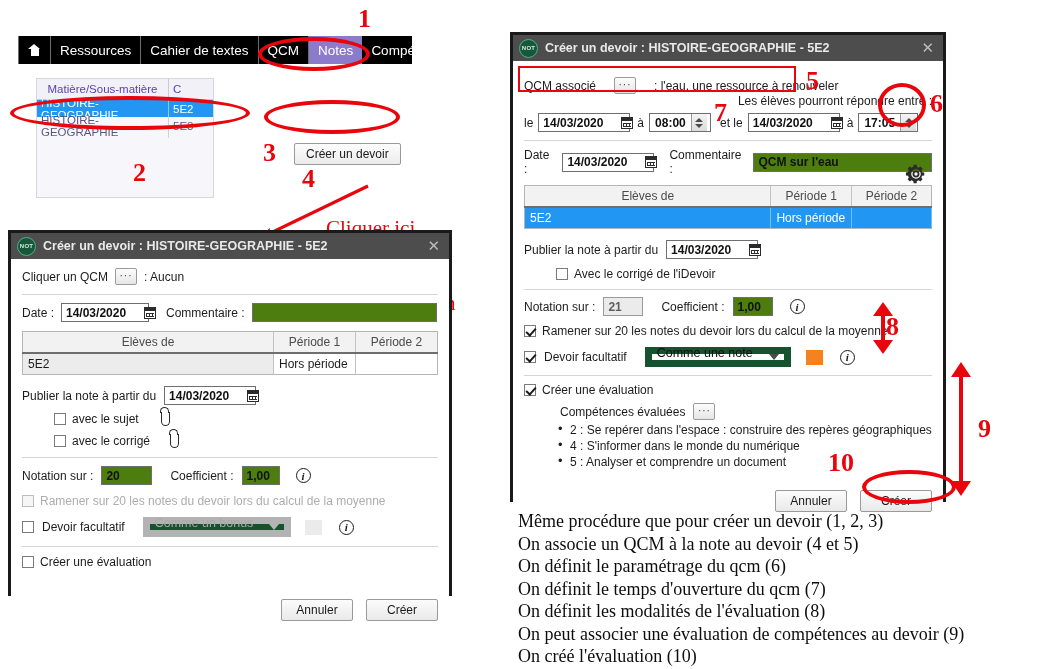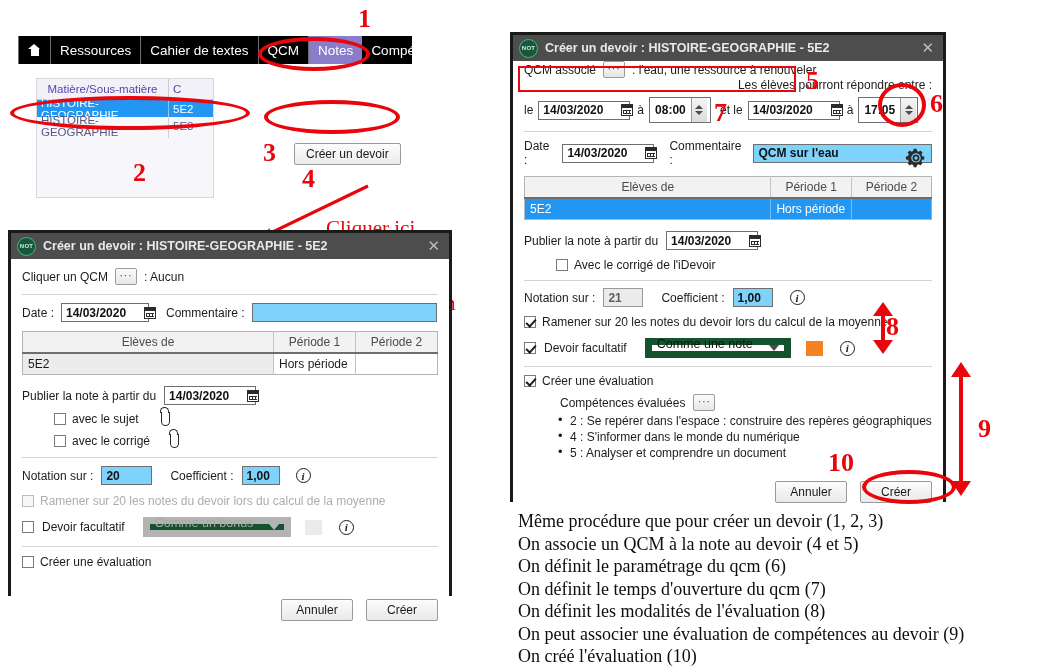--- a/index.html
+++ b/index.html
@@ -131,21 +131,21 @@
   .hr{height:1px;background:#d4d4d4;margin:6px 0;}
 
   .dots-btn{
     display:inline-block;width:22px;height:17px;
     background:linear-gradient(#fcfcfc,#e6e6e6);
     border:1px solid #9b9b9b;border-radius:2px;
     text-align:center;font-size:10px;line-height:13px;color:#3a3a3a;
     letter-spacing:1px;cursor:pointer;box-sizing:border-box;
   }
   .txtin{
-    border:1px solid #6f6f6f;background:#7dd3fc;box-sizing:border-box;
+    border:1px solid #6f6f6f;background:#4d7c0f;box-sizing:border-box;
     font-size:12px;font-weight:bold;color:#111;padding:1px 4px;height:19px;
     font-family:"Liberation Sans", sans-serif;
     display:inline-flex;align-items:center;
   }
   .txtin.plain{font-weight:normal;}
   .txtin.dis{background:#ebebeb;color:#5e5e5e;border-color:#9a9a9a;}
   .datefield{
     border:1px solid #6f6f6f;background:#fff;height:19px;box-sizing:border-box;
     display:inline-flex;align-items:center;padding:0 3px 0 4px;gap:18px;
   }
@@ -157,21 +157,21 @@
   .cal-ico:before{
     content:"";position:absolute;left:0;top:0;right:0;height:3px;background:#2b2b2b;
   }
   .cal-ico:after{
     content:"";position:absolute;left:1px;top:5px;right:1px;bottom:1px;
     background:
       repeating-linear-gradient(to right,#2b2b2b 0 1px,transparent 1px 3px),
       repeating-linear-gradient(to bottom,#2b2b2b 0 1px,transparent 1px 3px);
   }
   .spin{
-    border:1px solid #6f6f6f;background:#fff;height:26px;box-sizing:border-box;
+    border:1px solid #6f6f6f;background:#fff;height:19px;box-sizing:border-box;
     display:inline-flex;align-items:stretch;
   }
   .spin .sv{font-size:12px;font-weight:bold;color:#111;padding:0 5px;display:flex;align-items:center;}
   .spin .sb{
     width:15px;background:linear-gradient(#f4f4f4,#dcdcdc);border-left:1px solid #9a9a9a;
     display:flex;flex-direction:column;justify-content:center;align-items:center;gap:2px;
   }
   .tri-up{width:0;height:0;border-left:4px solid transparent;border-right:4px solid transparent;border-bottom:4px solid #4a4a4a;}
   .tri-dn{width:0;height:0;border-left:4px solid transparent;border-right:4px solid transparent;border-top:4px solid #4a4a4a;}
 
@@ -416,21 +416,21 @@
 </div>
 
 <div class="dlg" style="left:510px;top:32px;width:436px;height:470px;">
   <div class="titlebar">
     <div class="logo">NOT</div>
     <div class="ttl">Créer un devoir : HISTOIRE-GEOGRAPHIE - 5E2</div>
     <div class="x">✕</div>
   </div>
   <div class="body" style="position:relative;">
 
-    <div class="rowline" style="margin-top:0;gap:7px;">
+    <div class="rowline" style="margin-top:16px;gap:18px;">
       <span class="lbl">QCM associé</span>
       <span class="dots-btn">···</span>
       <span class="lbl">: l'eau, une ressource à renouveler</span>
     </div>
 
     <div class="lbl" style="text-align:right;">Les élèves pourront répondre entre :</div>
 
     <div class="rowline" style="gap:5px;margin-top:5px;">
       <span class="lbl">le</span>
       <span class="datefield" style="width:92px;">

